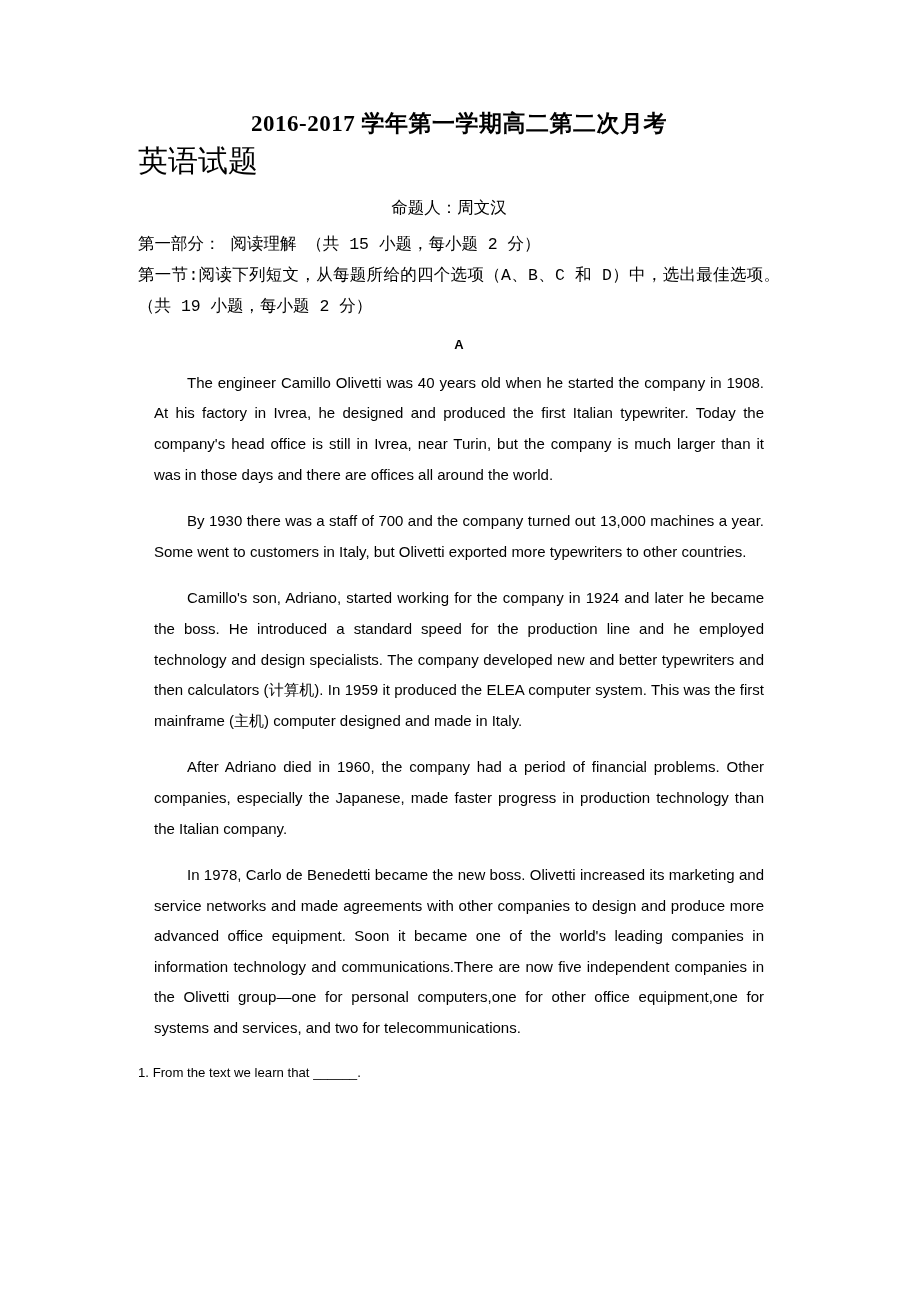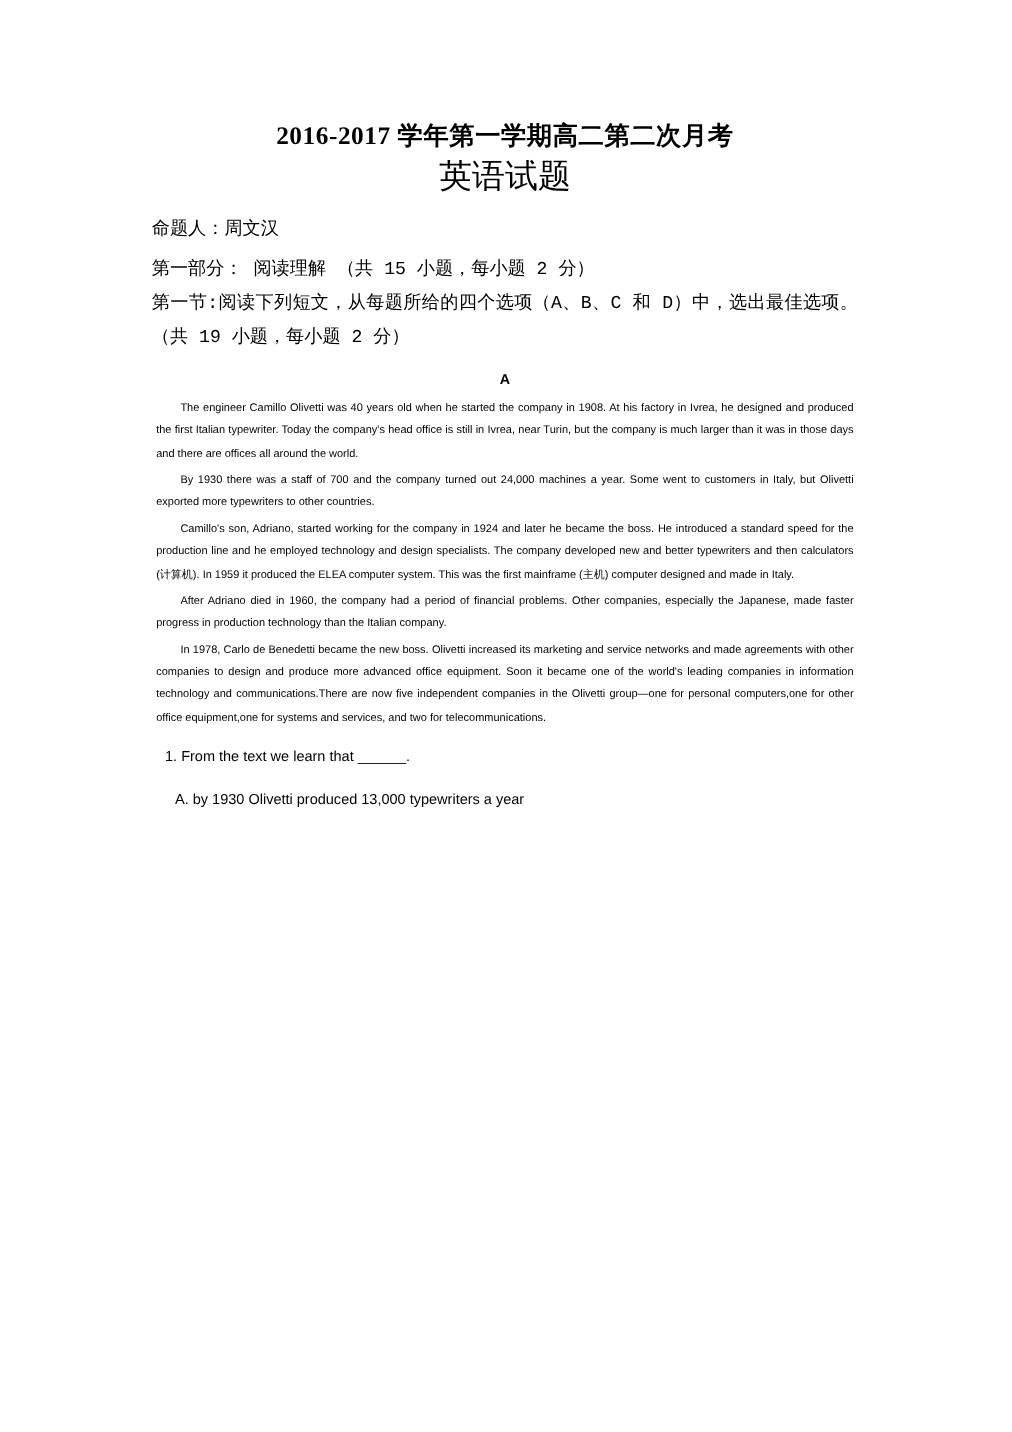--- a/index.html
+++ b/index.html
@@ -24,59 +24,59 @@
   .title-line {
     text-align: center;
     font-family: "Liberation Serif", serif;
     font-weight: bold;
     font-size: 23px;
     letter-spacing: 0.5px;
     line-height: 1.25;
     margin: 0 0 2px 0;
   }
   .title-sub {
-    text-align: center;
+    text-align: left;
     font-family: Liberation Serif, serif;
     font-size: 30px;
     line-height: 1.3;
     margin: 0 0 17px 0;
   }
   .author-line {
-    text-align: left;
+    text-align: center;
     font-family: Liberation Serif, serif;
     font-size: 16.5px;
     margin: 6px 20px 10px 0;
   }
   .section-head {
     font-family: Liberation Mono, monospace;
     font-size: 16.5px;
     line-height: 1.9;
     margin: 0;
     text-align: justify;
   }
   .passage-label {
     text-align: center;
     font-size: 13px;
     font-weight: bold;
     margin: 14px 0 10px 0;
   }
   p.body {
-    font-size: 10px;
+    font-size: 15px;
     line-height: 2.04;
-    margin: 4px;
+    margin: 16px;
     text-align: justify;
     text-justify: inter-word;
   }
   p.body.indent {
     text-indent: 2.2em;
   }
   .q-line {
     font-size: 13.2px;
     line-height: 2.04;
-    margin: 12px;
+    margin: 0;
   }
   .opt-line {
     font-size: 13.2px;
     line-height: 2.04;
     margin: 0;
     text-indent: 1.6em;
   }
 </style>
 </head>
 <body>
@@ -86,21 +86,20 @@
   <div class="title-line">2016-2017 学年第一学期高二第二次月考</div>
   <div class="title-sub">英语试题</div>
   <div class="author-line">命题人：周文汉</div>
 
   <div class="section-head">第一部分： 阅读理解 （共 15 小题，每小题 2 分）</div>
   <div class="section-head">第一节:阅读下列短文，从每题所给的四个选项（A、B、C 和 D）中，选出最佳选项。（共 19 小题，每小题 2 分）</div>
 
   <div class="passage-label">A</div>
 
   <p class="body indent">The engineer Camillo Olivetti was 40 years old when he started the company in 1908. At his factory in Ivrea, he designed and produced the first Italian typewriter. Today the company's head office is still in Ivrea, near Turin, but the company is much larger than it was in those days and there are offices all around the world.</p>
-  <p class="body indent">By 1930 there was a staff of 700 and the company turned out 24,000 machines a year. Some went to customers in Italy, but Olivetti exported more typewriters to other countries.</p>
+  <p class="body indent">By 1930 there was a staff of 700 and the company turned out 13,000 machines a year. Some went to customers in Italy, but Olivetti exported more typewriters to other countries.</p>
   <p class="body indent">Camillo's son, Adriano, started working for the company in 1924 and later he became the boss. He introduced a standard speed for the production line and he employed technology and design specialists. The company developed new and better typewriters and then calculators (计算机). In 1959 it produced the ELEA computer system. This was the first mainframe (主机) computer designed and made in Italy.</p>
   <p class="body indent">After Adriano died in 1960, the company had a period of financial problems. Other companies, especially the Japanese, made faster progress in production technology than the Italian company.</p>
   <p class="body indent">In 1978, Carlo de Benedetti became the new boss. Olivetti increased its marketing and service networks and made agreements with other companies to design and produce more advanced office equipment. Soon it became one of the world's leading companies in information technology and communications.There are now five independent companies in the Olivetti group—one for personal computers,one for other office equipment,one for systems and services, and two for telecommunications.</p>
 
   <p class="q-line">1. From the text we learn that  ______.</p>
-  <p class="opt-line">A. by 1930 Olivetti produced 13,000 typewriters a year</p>
 
 </div>
 
 </body></html>

